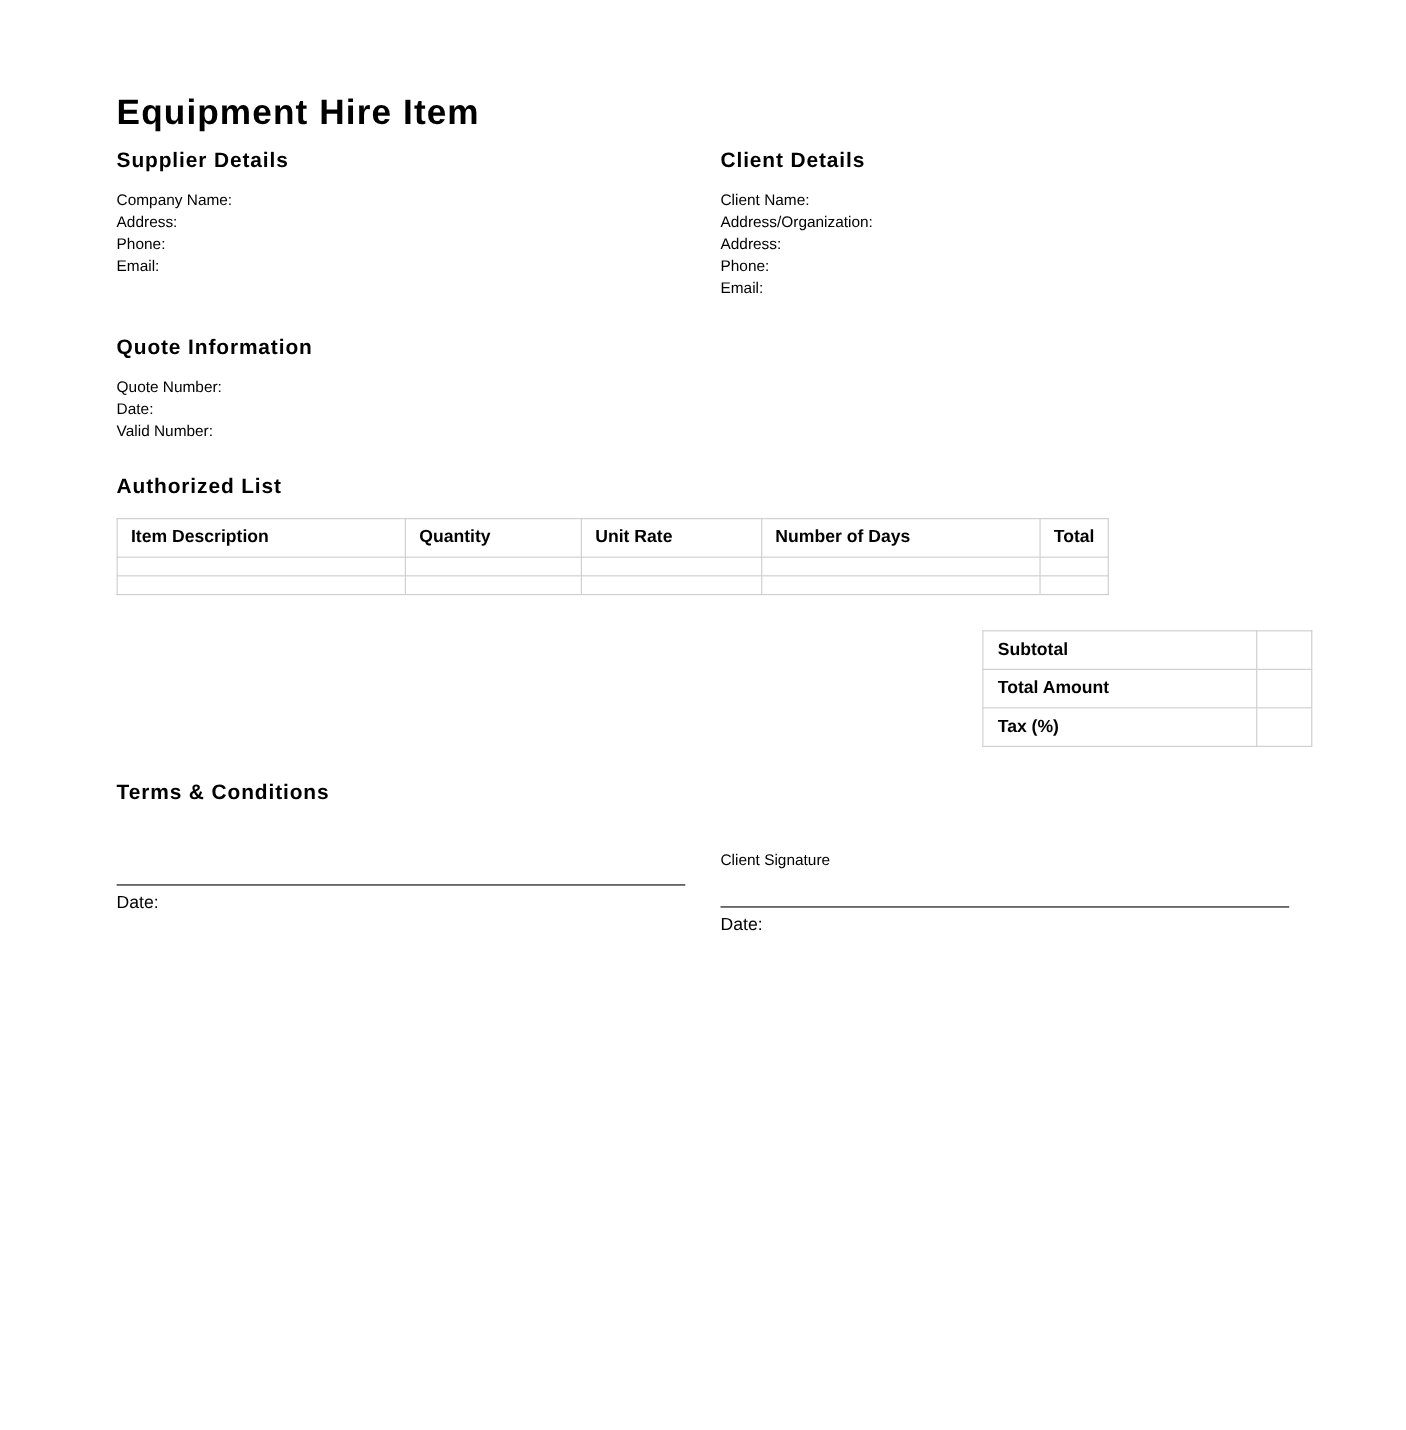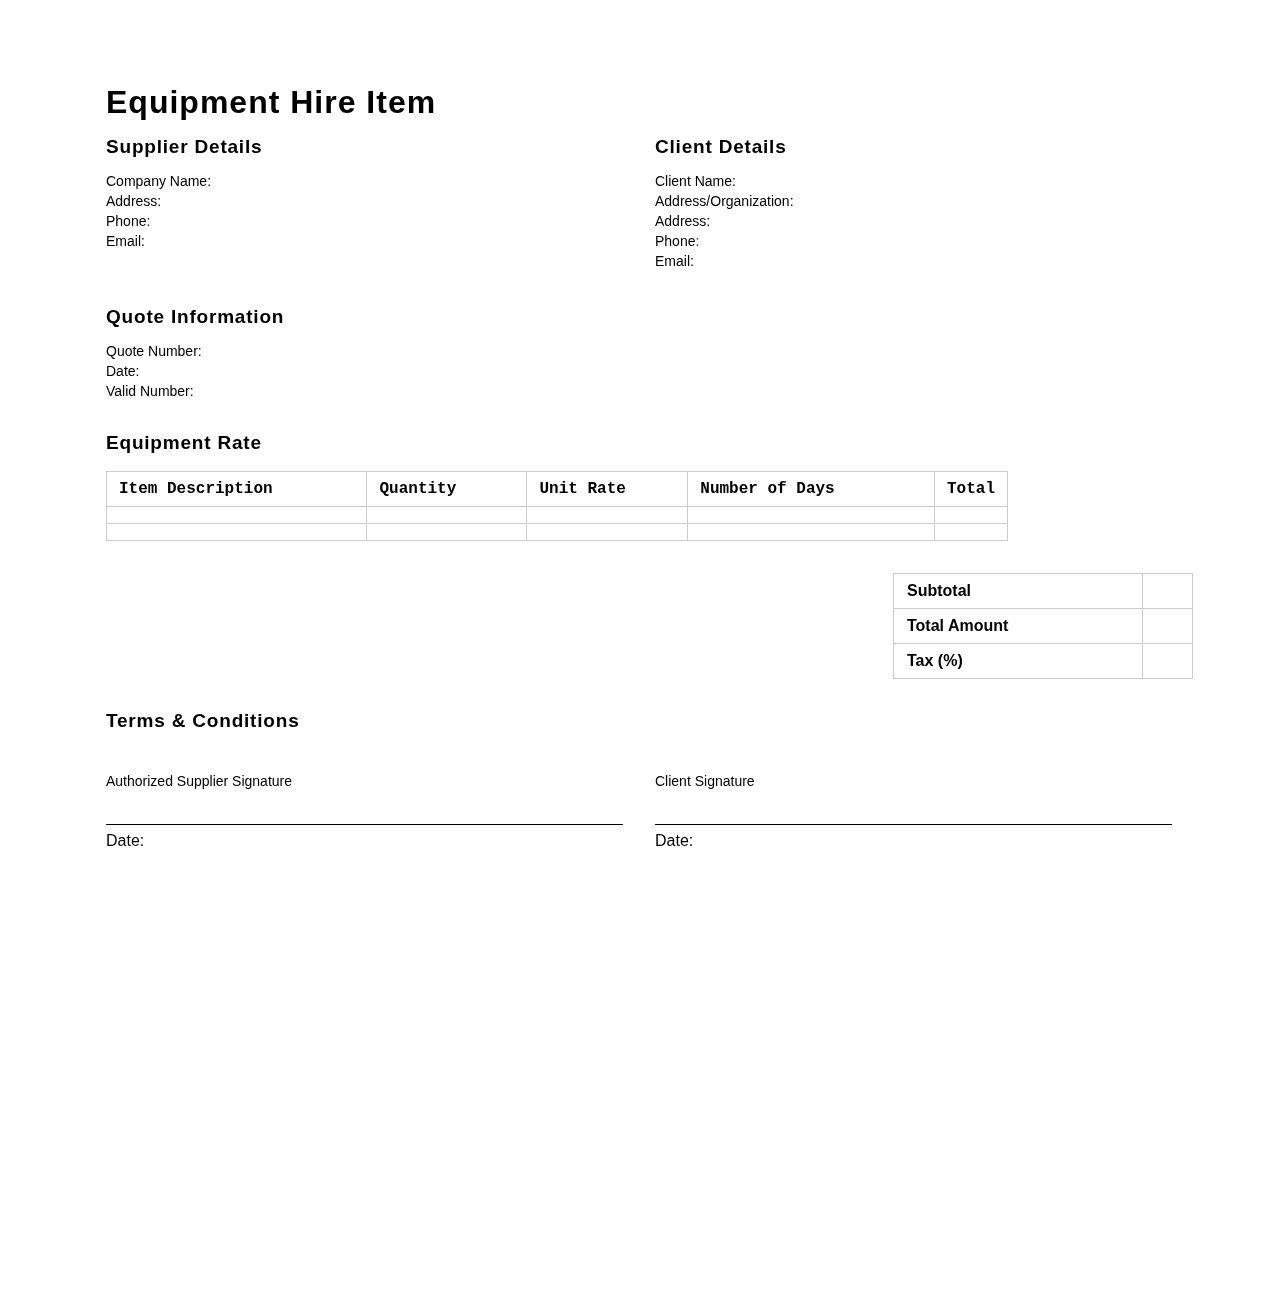--- a/index.html
+++ b/index.html
@@ -3,21 +3,21 @@
 <meta charset="utf-8">
 <style>
   html, body { margin: 0; padding: 0; background: #ffffff; }
   body { width: 1278px; height: 1300px; font-family: "Liberation Sans", sans-serif; color: #000; position: relative; }
   .page { position: absolute; left: 106px; top: 0; width: 1066px; }
   h1 { position: absolute; top: 82px; left: 0; margin: 0; font-size: 32px; font-weight: bold; letter-spacing: 1px; line-height: 40px; white-space: nowrap; }
   h2 { margin: 0; font-size: 19px; font-weight: bold; letter-spacing: 0.8px; line-height: 24px; white-space: nowrap; }
   .sec { position: absolute; }
   .field { font-size: 14px; line-height: 20px; }
   .fields { margin-top: 12px; }
-  table.items { position: absolute; top: 471px; left: 0; width: 902px; border-collapse: collapse; font-family: Liberation Mono, monospace; }
+  table.items { position: absolute; top: 471px; left: 0; width: 902px; border-collapse: collapse; }
   table.items td, table.items th { border: 1px solid #cccccc; font-size: 16px; text-align: left; padding: 0 12px; }
   table.items th { height: 34px; font-weight: bold; }
   table.items td { height: 16px; }
   table.totals { position: absolute; top: 573px; left: 787px; width: 300px; border-collapse: collapse; }
   table.totals td { border: 1px solid #cccccc; height: 34px; font-size: 16px; font-weight: bold; padding: 0 13px; }
   .sig { position: absolute; top: 771px; width: 517px; }
   .sig .label { font-size: 14px; line-height: 20px; }
   .sig .line { margin-top: 33px; border-top: 1px solid #000; }
   .sig .date { font-size: 16px; line-height: 20px; margin-top: 6px; }
 </style>
@@ -51,21 +51,21 @@
   <div class="sec" style="top:305px;left:0;width:520px;">
     <h2>Quote Information</h2>
     <div class="fields">
       <div class="field">Quote Number:</div>
       <div class="field">Date:</div>
       <div class="field">Valid Number:</div>
     </div>
   </div>
 
   <div class="sec" style="top:431px;left:0;">
-    <h2>Equipment Rate</h2>
+    <h2>Authorized List</h2>
   </div>
 
   <table class="items">
     <tbody>
         <tr>
       <th style="width:269px;">Item Description</th>
       <th style="width:150px;">Quantity</th>
       <th style="width:161px;">Unit Rate</th>
       <th style="width:264px;">Number of Days</th>
       <th>Total</th>
@@ -102,21 +102,20 @@
       <td></td>
     </tr>
   </tbody>
     </table>
 
   <div class="sec" style="top:709px;left:0;">
     <h2>Terms &amp; Conditions</h2>
   </div>
 
   <div class="sig" style="left:0;">
-    <div class="label">Authorized Supplier Signature</div>
     <div class="line"></div>
     <div class="date">Date:</div>
   </div>
 
   <div class="sig" style="left:549px;">
     <div class="label">Client Signature</div>
     <div class="line"></div>
     <div class="date">Date:</div>
   </div>
 </div>

